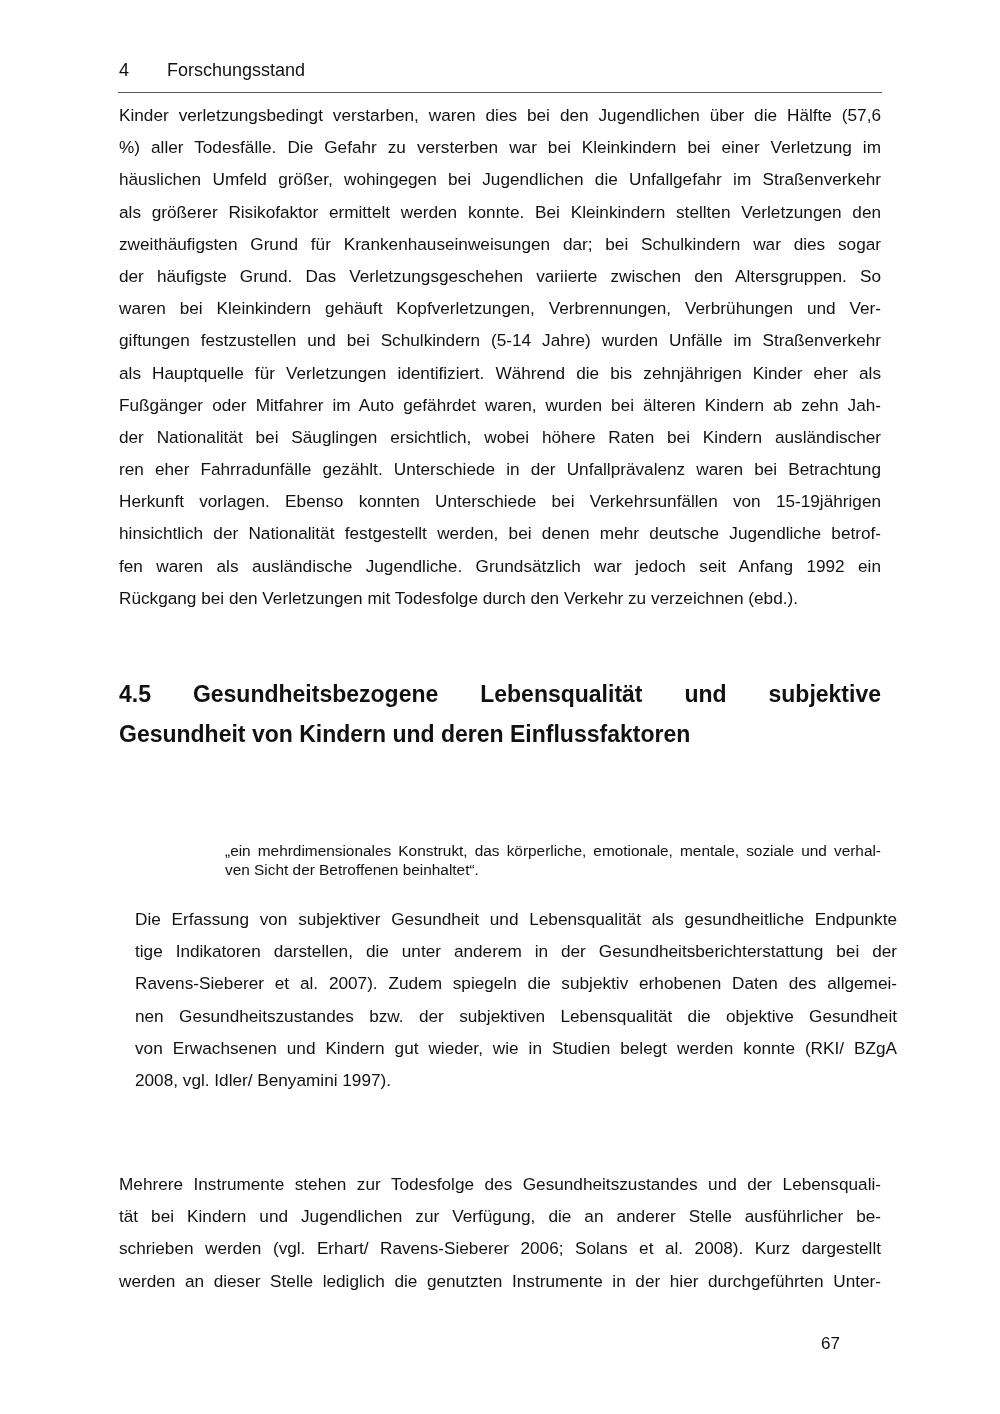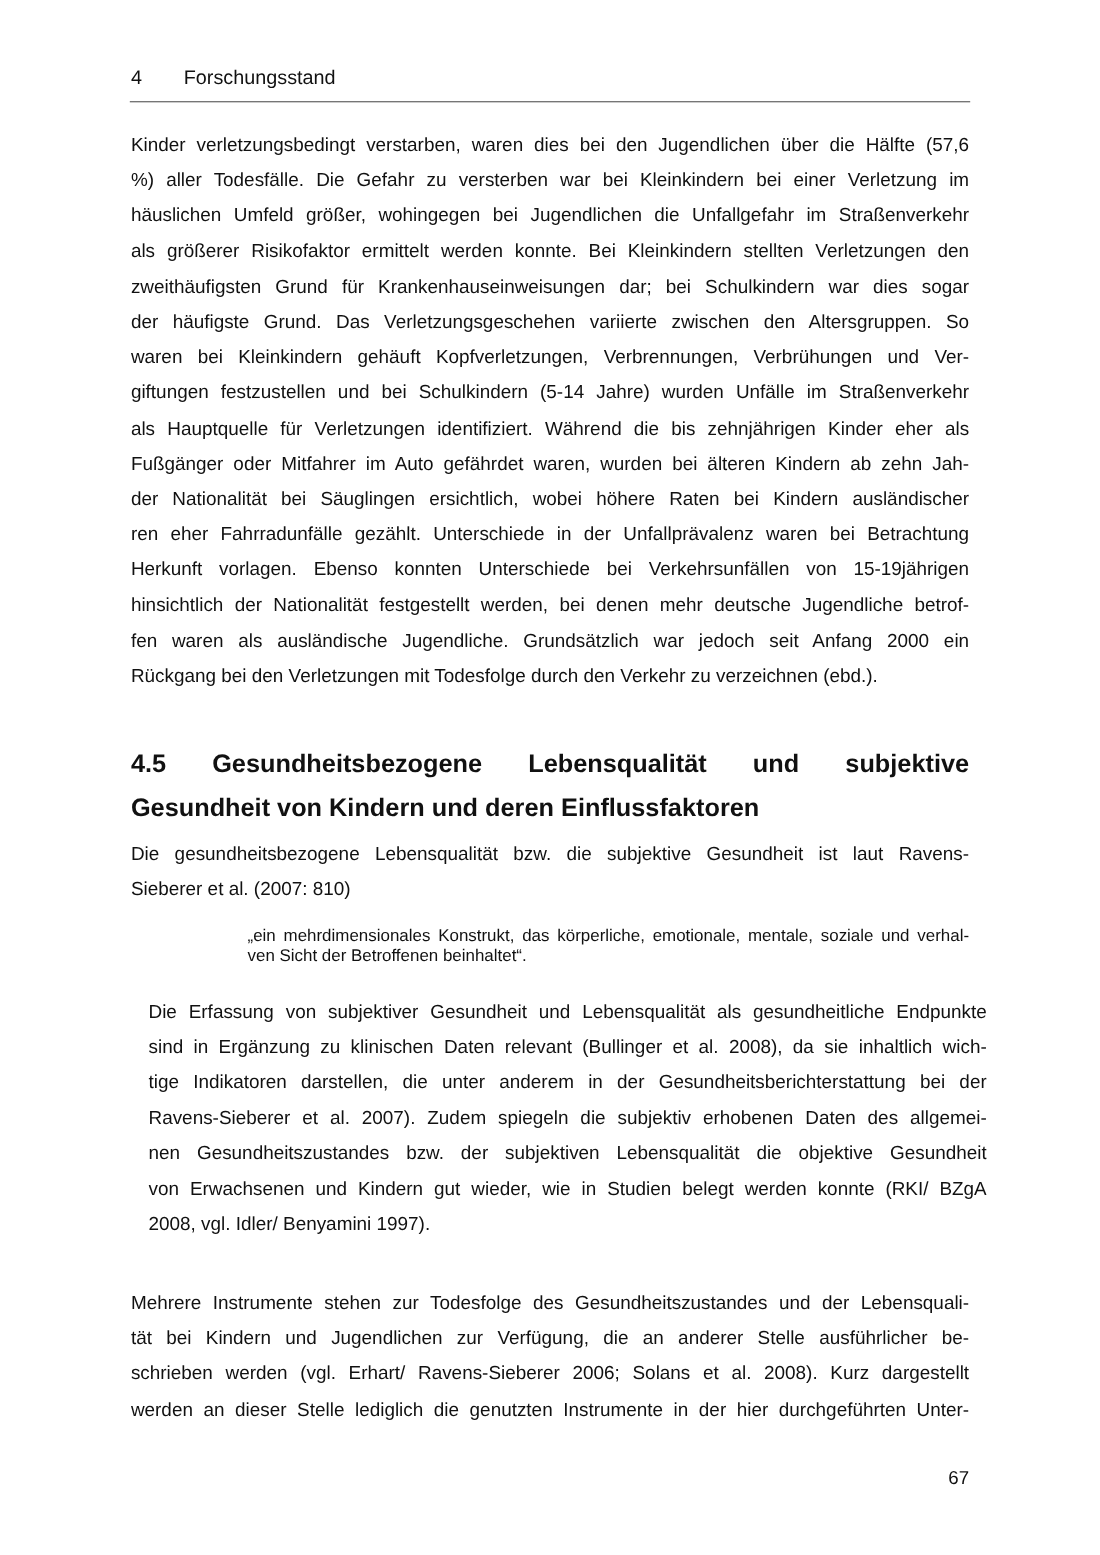--- a/index.html
+++ b/index.html
@@ -88,72 +88,67 @@
       margin-left: 48px;
     }
     .quote .qline.last {
       text-align-last: left;
     }
     .page-number {
       position: absolute;
       left: 821px;
       top: 1333px;
       width: 60px;
-      text-align: right;
+      text-align: left;
       font-size: 17px;
       line-height: 22px;
     }
   </style>
 </head>
 <body>
 
 <div class="page">
 
   <div class="running-header">
     <span class="chap-num">4</span><span>Forschungsstand</span>
   </div>
   <div class="header-rule"></div>
 
-  <div class="block" style="top:115px;">
+  <div class="block" style="top:99px;">
     <span class="line">Kinder verletzungsbedingt verstarben, waren dies bei den Jugendlichen über die Hälfte (57,6</span>
     <span class="line">%) aller Todesfälle. Die Gefahr zu versterben war bei Kleinkindern bei einer Verletzung im</span>
     <span class="line">häuslichen Umfeld größer, wohingegen bei Jugendlichen die Unfallgefahr im Straßenverkehr</span>
     <span class="line">als größerer Risikofaktor ermittelt werden konnte. Bei Kleinkindern stellten Verletzungen den</span>
     <span class="line">zweithäufigsten Grund für Krankenhauseinweisungen dar; bei Schulkindern war dies sogar</span>
     <span class="line">der häufigste Grund. Das Verletzungsgeschehen variierte zwischen den Altersgruppen. So</span>
     <span class="line">waren bei Kleinkindern gehäuft Kopfverletzungen, Verbrennungen, Verbrühungen und Ver-</span>
     <span class="line">giftungen festzustellen und bei Schulkindern (5-14 Jahre) wurden Unfälle im Straßenverkehr</span>
     <span class="line">als Hauptquelle für Verletzungen identifiziert. Während die bis zehnjährigen Kinder eher als</span>
     <span class="line">Fußgänger oder Mitfahrer im Auto gefährdet waren, wurden bei älteren Kindern ab zehn Jah-</span>
     <span class="line">der Nationalität bei Säuglingen ersichtlich, wobei höhere Raten bei Kindern ausländischer</span>
     <span class="line">ren eher Fahrradunfälle gezählt. Unterschiede in der Unfallprävalenz waren bei Betrachtung</span>
     <span class="line">Herkunft vorlagen. Ebenso konnten Unterschiede bei Verkehrsunfällen von 15-19jährigen</span>
     <span class="line">hinsichtlich der Nationalität festgestellt werden, bei denen mehr deutsche Jugendliche betrof-</span>
-    <span class="line">fen waren als ausländische Jugendliche. Grundsätzlich war jedoch seit Anfang 2000 ein</span>
+    <span class="line">fen waren als ausländische Jugendliche. Grundsätzlich war jedoch seit Anfang 1992 ein</span>
     <span class="line last">Rückgang bei den Verletzungen mit Todesfolge durch den Verkehr zu verzeichnen (ebd.).</span>
   </div>
 
   <div class="block heading" style="top:674px;">
     <span class="hline">4.5 Gesundheitsbezogene Lebensqualität und subjektive</span>
     <span class="hline last">Gesundheit von Kindern und deren Einflussfaktoren</span>
   </div>
 
-  <div class="block" style="top:760px;">
-    <span class="line">Die gesundheitsbezogene Lebensqualität bzw. die subjektive Gesundheit ist laut Ravens-</span>
-    <span class="line last">Sieberer et al. (2007: 810)</span>
-  </div>
 
   <div class="quote" style="top:842px;">
     <span class="qline">„ein mehrdimensionales Konstrukt, das körperliche, emotionale, mentale, soziale und verhal-</span>
     <span class="qline last">ven Sicht der Betroffenen beinhaltet“.</span>
   </div>
 
   <div class="block" style="top:903px;margin-left:16px;">
     <span class="line">Die Erfassung von subjektiver Gesundheit und Lebensqualität als gesundheitliche Endpunkte</span>
-    <span class="line">sind in Ergänzung zu klinischen Daten relevant (Bullinger et al. 2008), da sie inhaltlich wich-</span>
     <span class="line">tige Indikatoren darstellen, die unter anderem in der Gesundheitsberichterstattung bei der</span>
     <span class="line">Ravens-Sieberer et al. 2007). Zudem spiegeln die subjektiv erhobenen Daten des allgemei-</span>
     <span class="line">nen Gesundheitszustandes bzw. der subjektiven Lebensqualität die objektive Gesundheit</span>
     <span class="line">von Erwachsenen und Kindern gut wieder, wie in Studien belegt werden konnte (RKI/ BZgA</span>
     <span class="line last">2008, vgl. Idler/ Benyamini 1997).</span>
   </div>
 
   <div class="block" style="top:1168px;">
     <span class="line">Mehrere Instrumente stehen zur Todesfolge des Gesundheitszustandes und der Lebensquali-</span>
     <span class="line">tät bei Kindern und Jugendlichen zur Verfügung, die an anderer Stelle ausführlicher be-</span>

